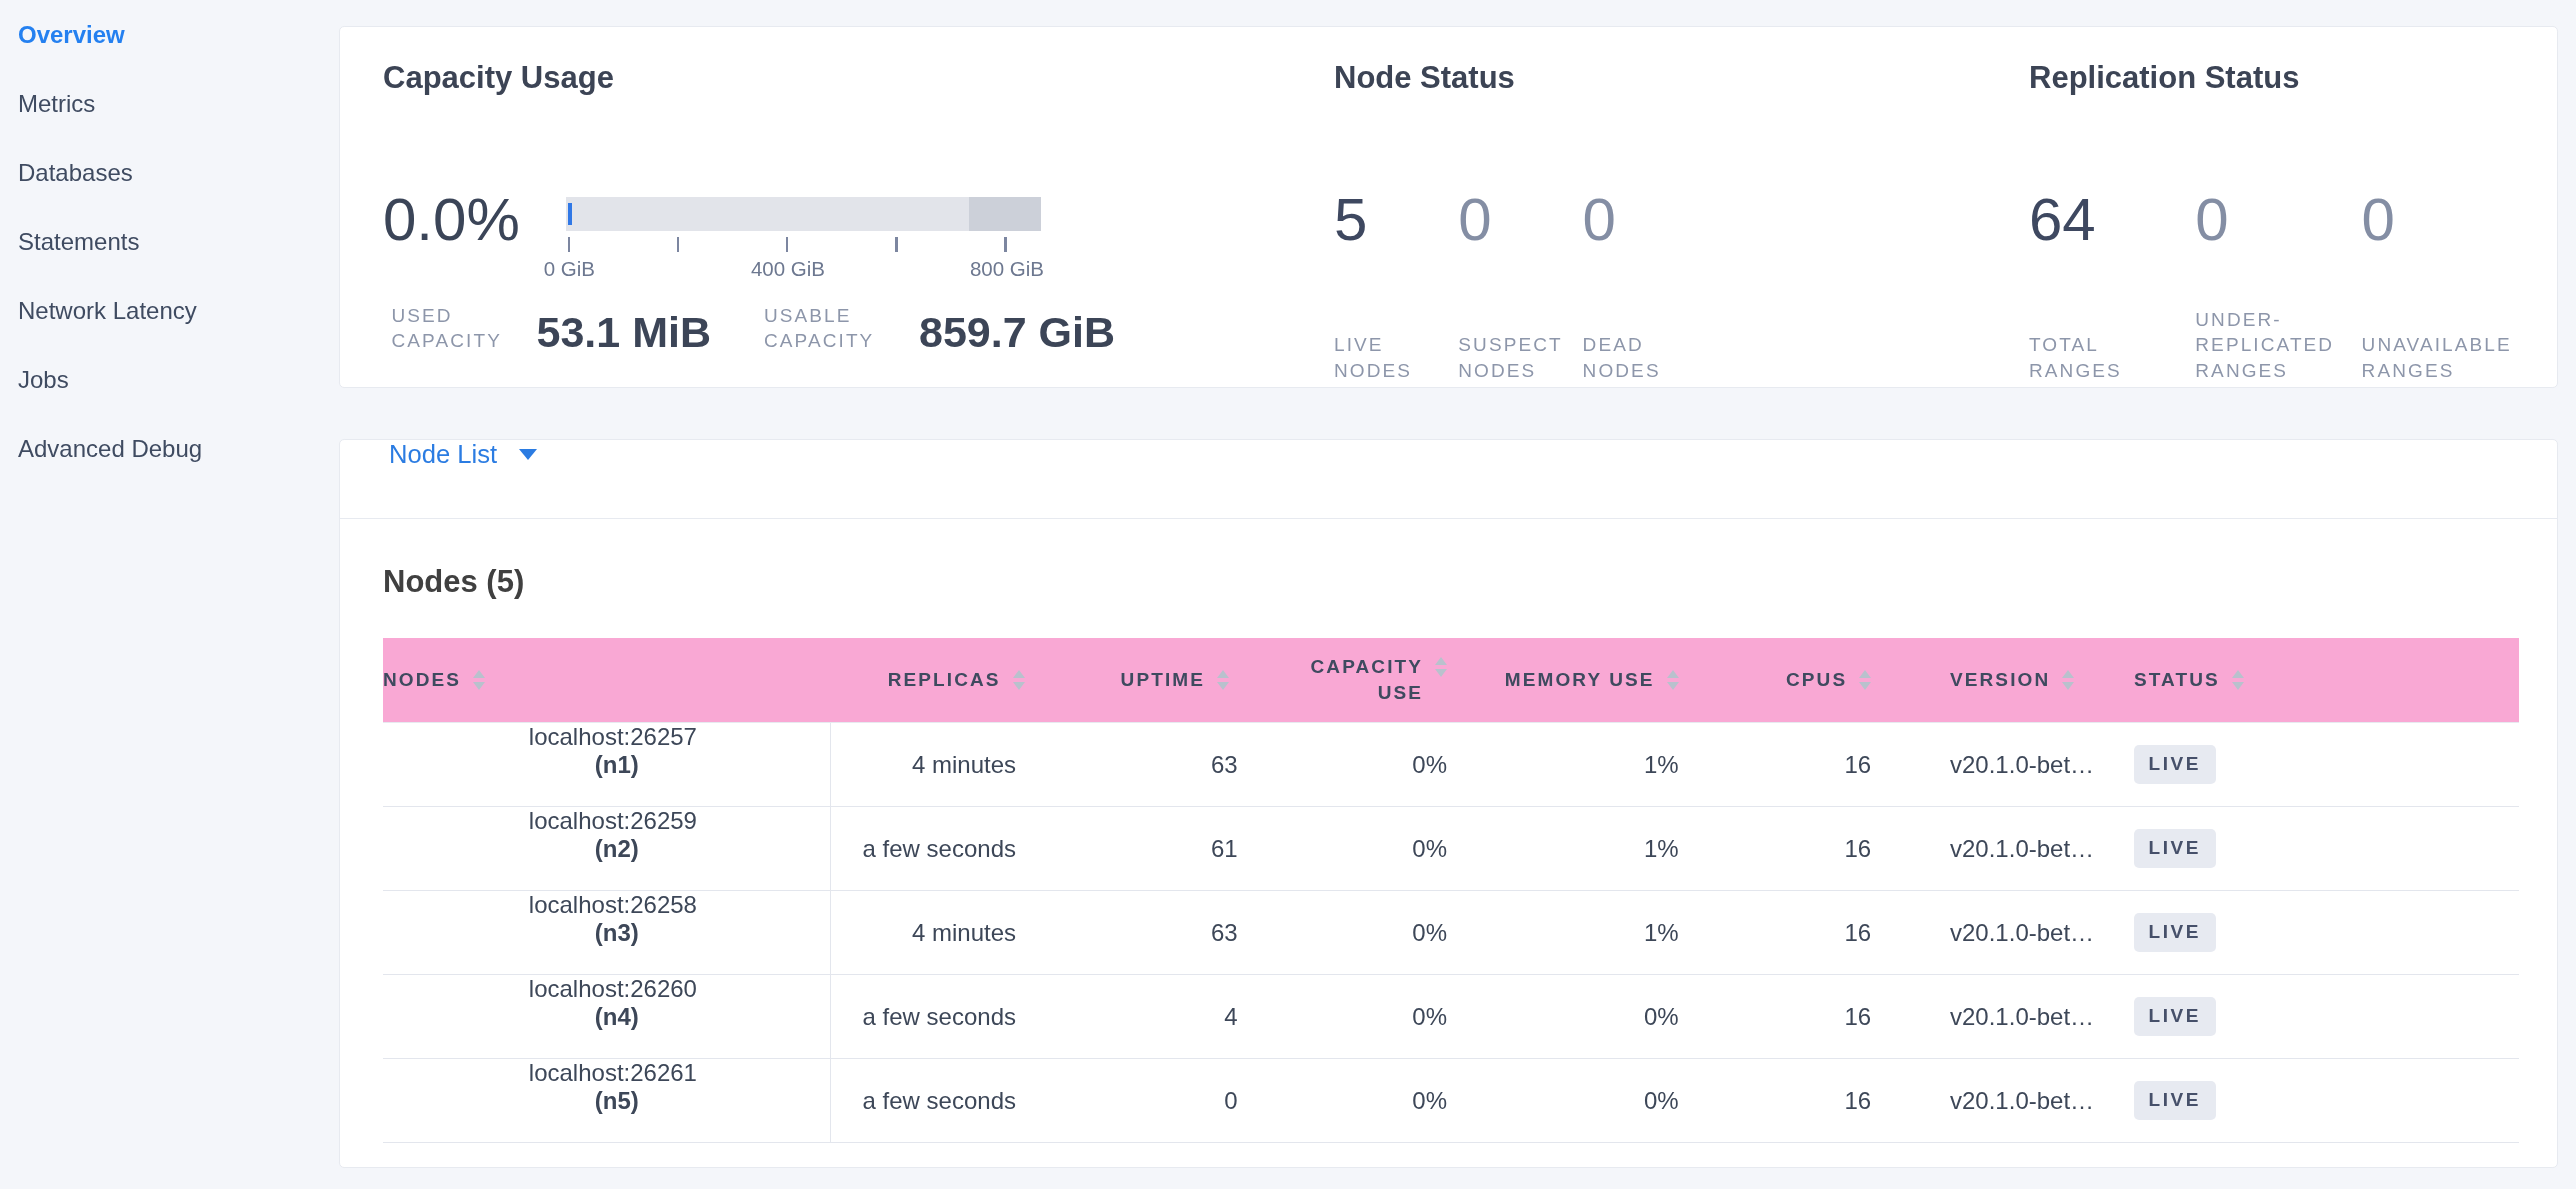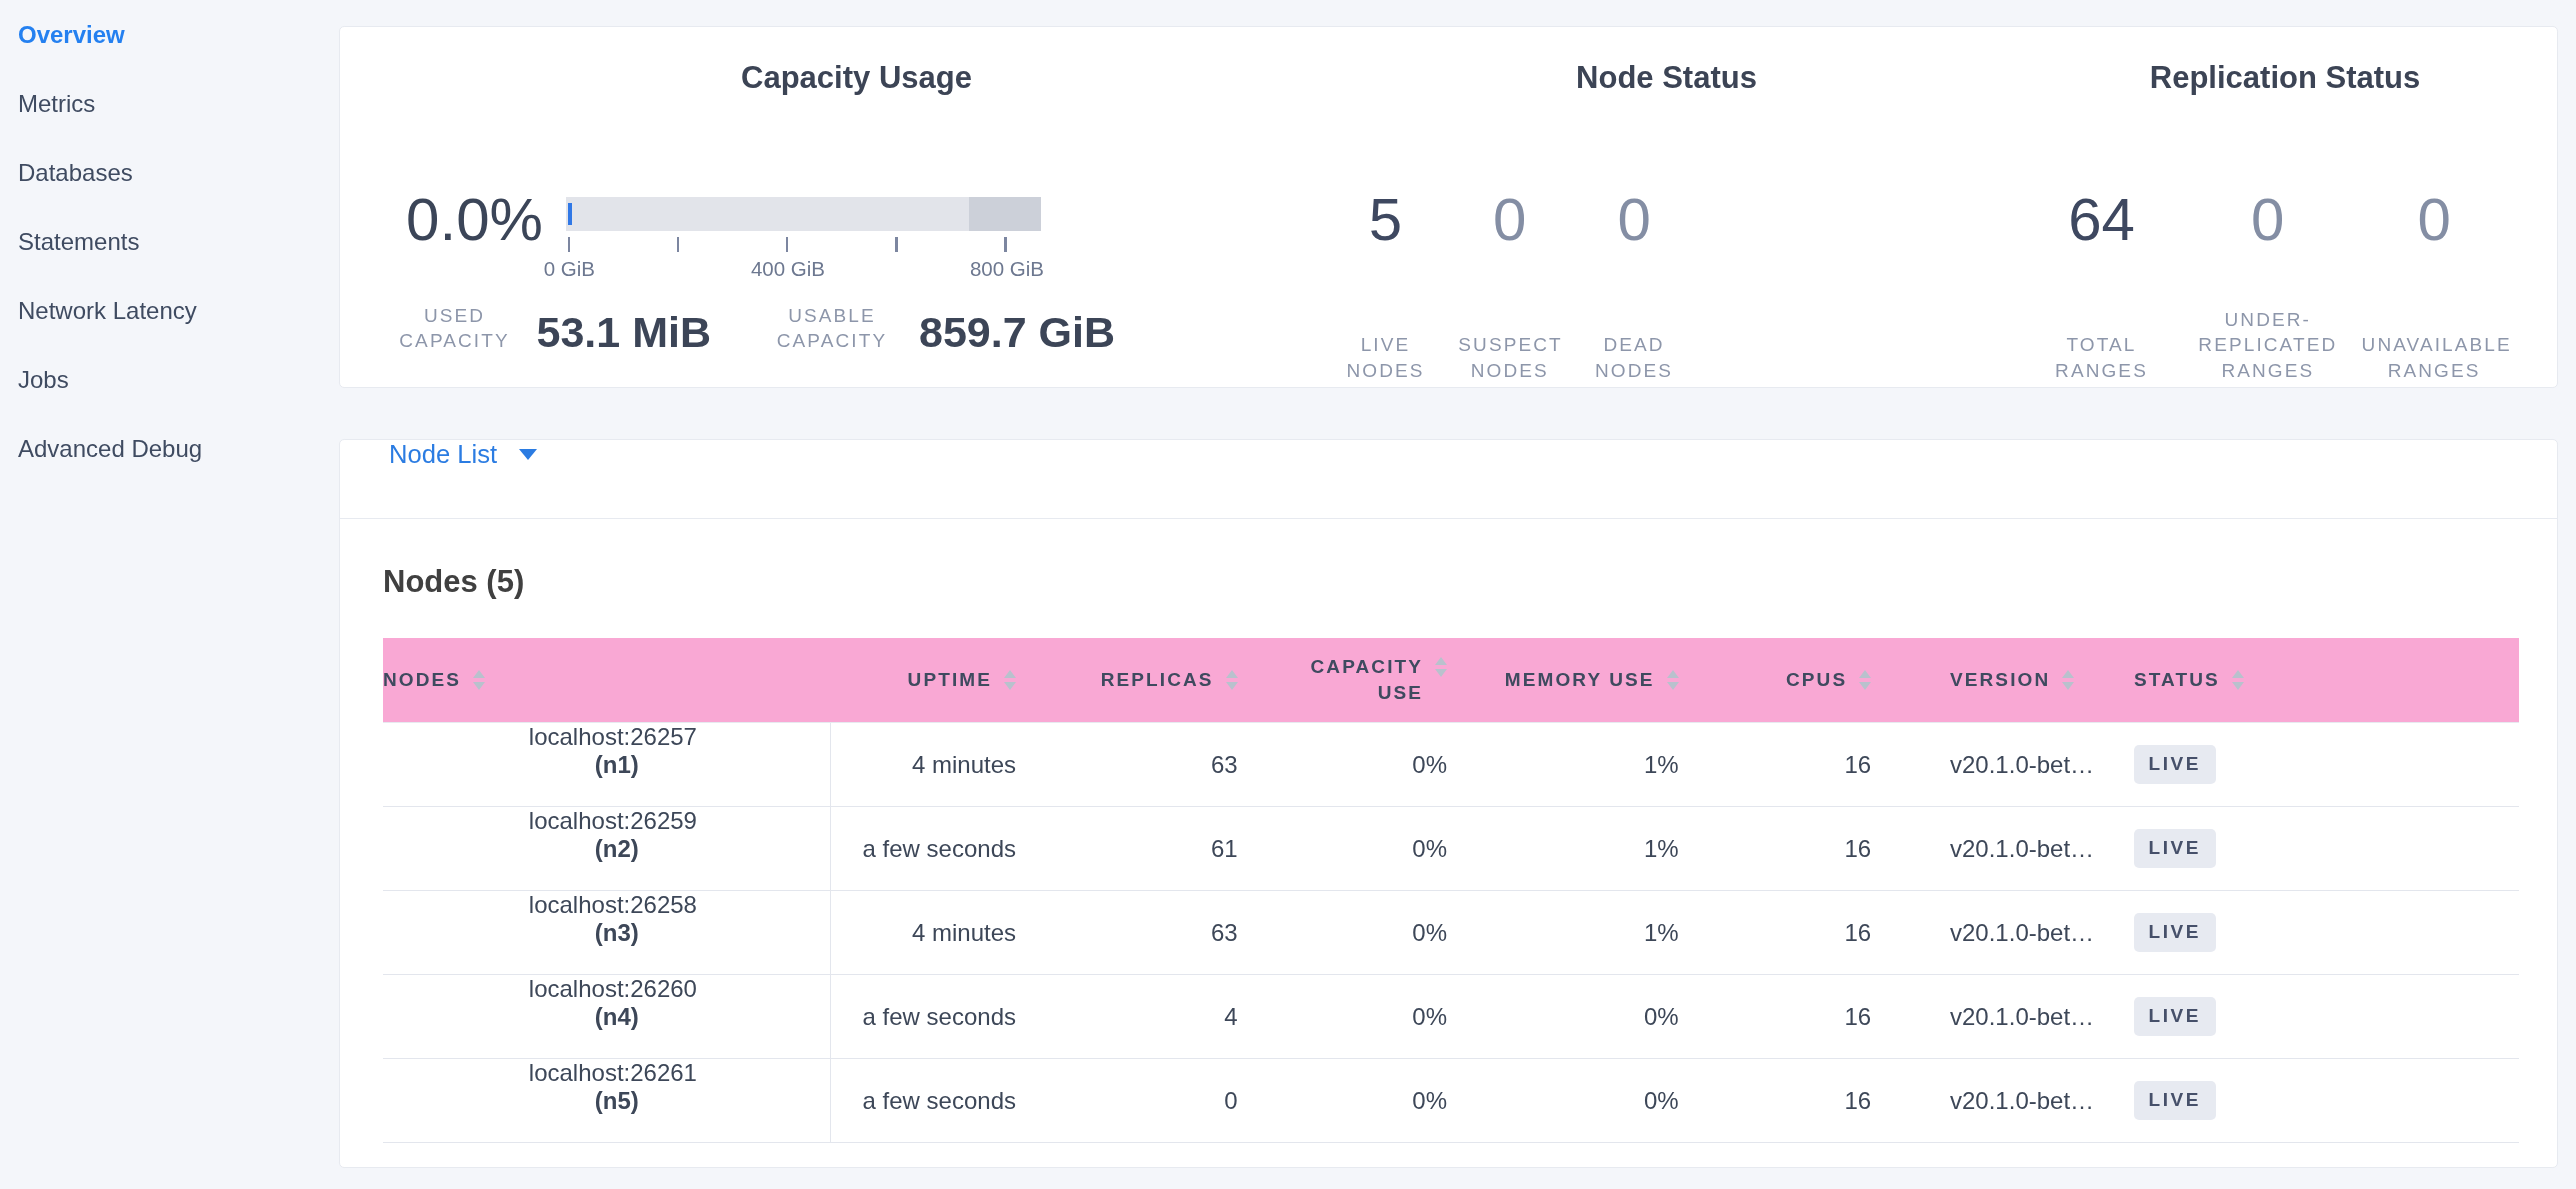--- a/index.html
+++ b/index.html
@@ -20,21 +20,21 @@
     font-size: 24px; line-height: 31px; margin-bottom: 38px;
     color: #3f4b61; cursor: pointer; white-space: nowrap;
   }
   .sidebar .nav-item.active { color: #2480f0; font-weight: 700; }
 
   
   .card {
     position: absolute; left: 339px; width: 2219px;
     background: #ffffff; border: 0.9px solid #e7eaf0; border-radius: 5.1px;
   }
-  #card-top { top: 25.6px; height: 362px; text-align: center; }
+  #card-top { top: 25.6px; height: 362px; }
   #card-nodes { top: 439px; height: 729px; }
 
   
   .panel { position: absolute; top: 32px; }
   .panel h3 { font-size: 31px; font-weight: 700; color: #3c4455; line-height: 38px; }
   #p-cap { left: 43px; width: 947px; }
   #p-node { left: 994px; width: 665px; }
   #p-rep { left: 1689px; width: 512px; }
 
   .cap-content { display: flex; margin-top: 89px; }
@@ -224,34 +224,34 @@
 
     <div class="tbl">
       <div class="thead">
         <div class="th c1h">
           <span class="hdr-text">NODES</span>
           <span class="sort">
               <i class="up"></i>
               <i class="dn"></i>
             </span>
         </div>
+        <div class="th h3c">
+          <span class="hdr-text">REPLICAS</span>
+          <span class="sort">
+              <i class="up"></i>
+              <i class="dn"></i>
+            </span>
+        </div>
         <div class="th h2c">
           <span class="hdr-text">UPTIME</span>
           <span class="sort">
               <i class="up"></i>
               <i class="dn"></i>
             </span>
         </div>
-        <div class="th h3c">
-          <span class="hdr-text">REPLICAS</span>
-          <span class="sort">
-              <i class="up"></i>
-              <i class="dn"></i>
-            </span>
-        </div>
         <div class="th h4c th-cap">
           <span class="hdr-text">CAPACITY USE</span>
           <span class="sort">
               <i class="up"></i>
               <i class="dn"></i>
             </span>
         </div>
         <div class="th h5c">
           <span class="hdr-text">MEMORY USE</span>
           <span class="sort">

